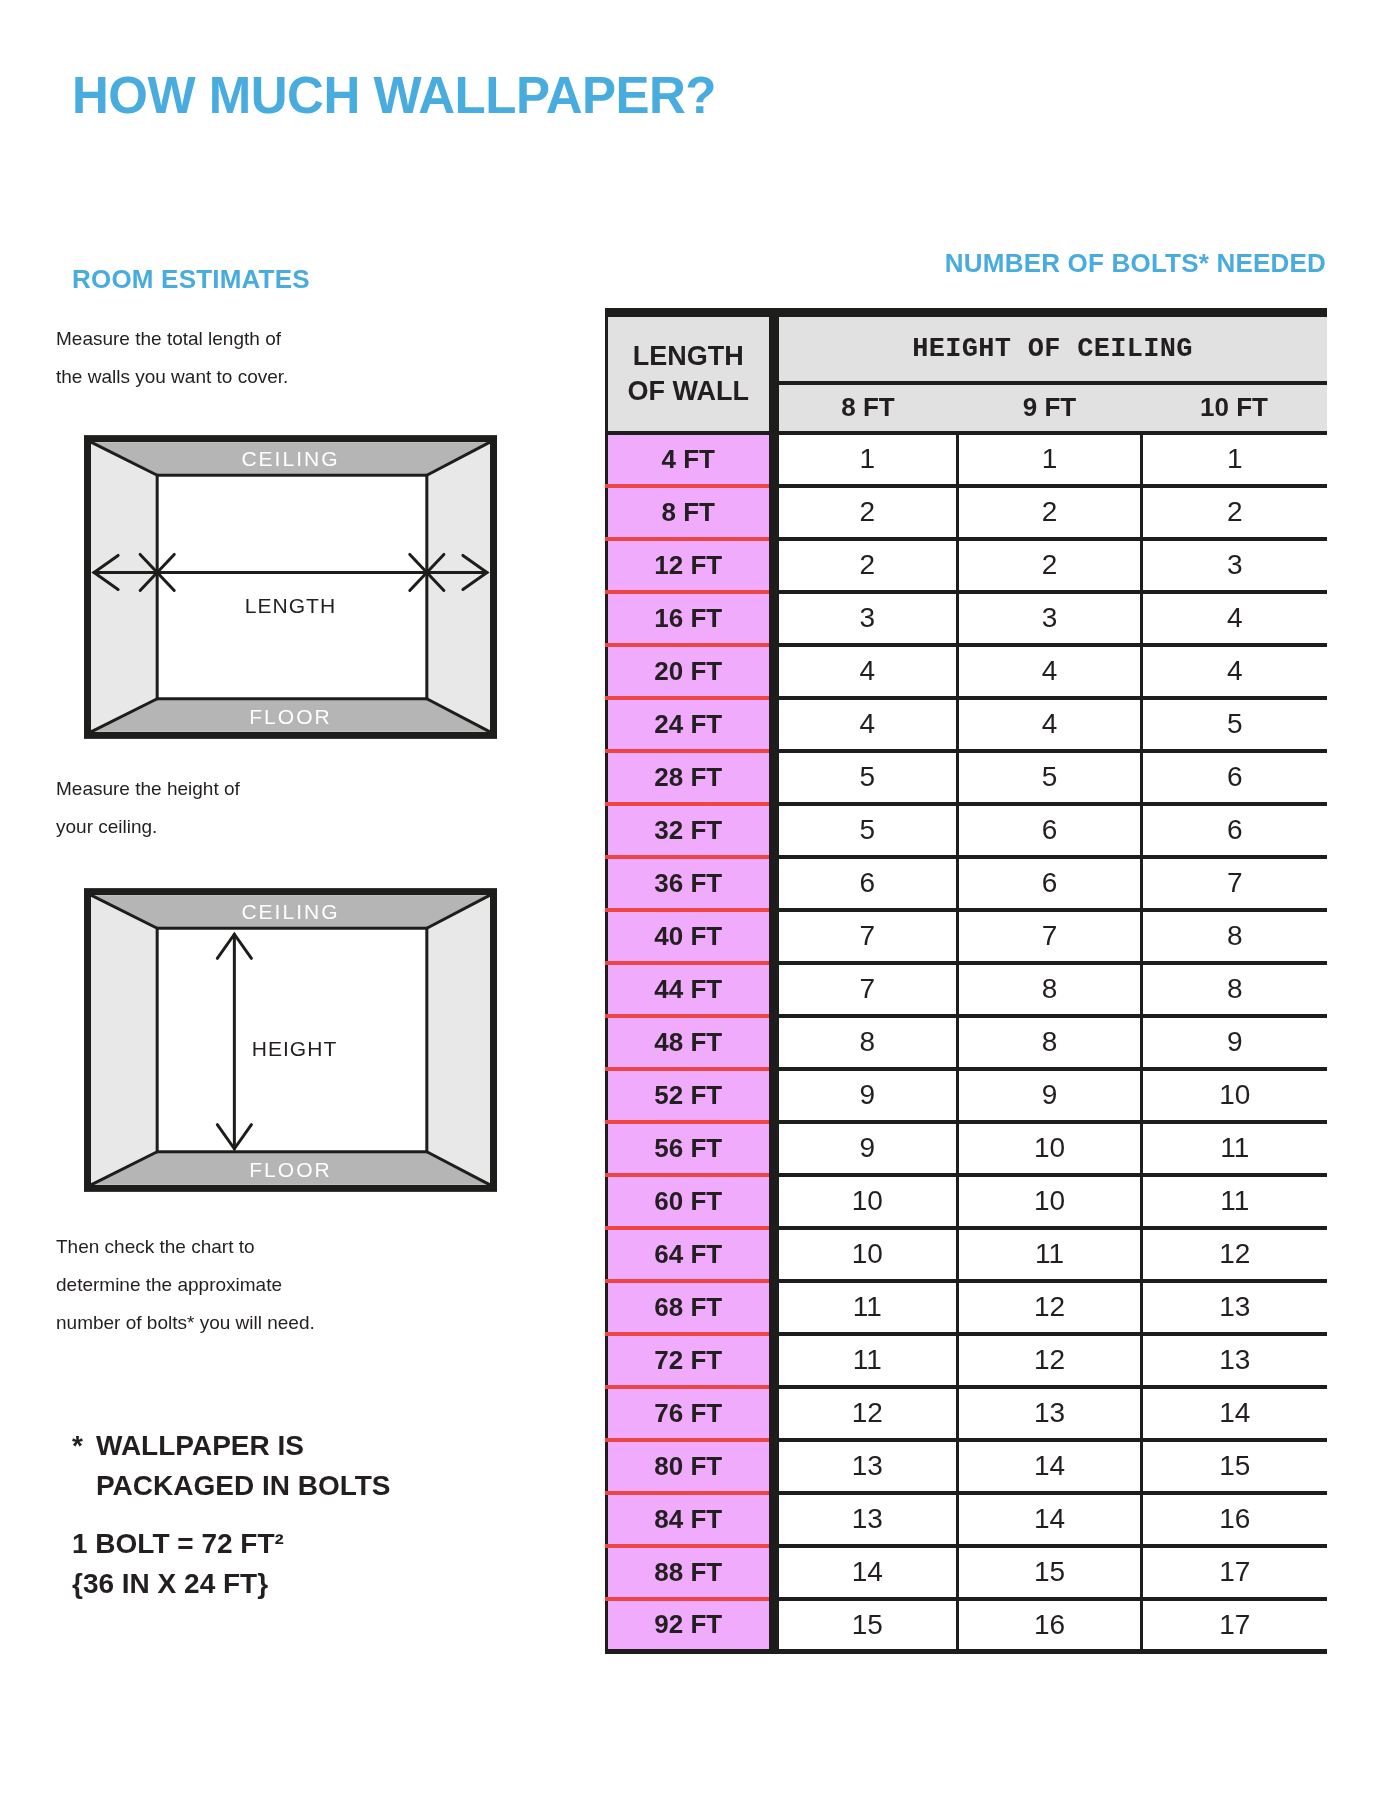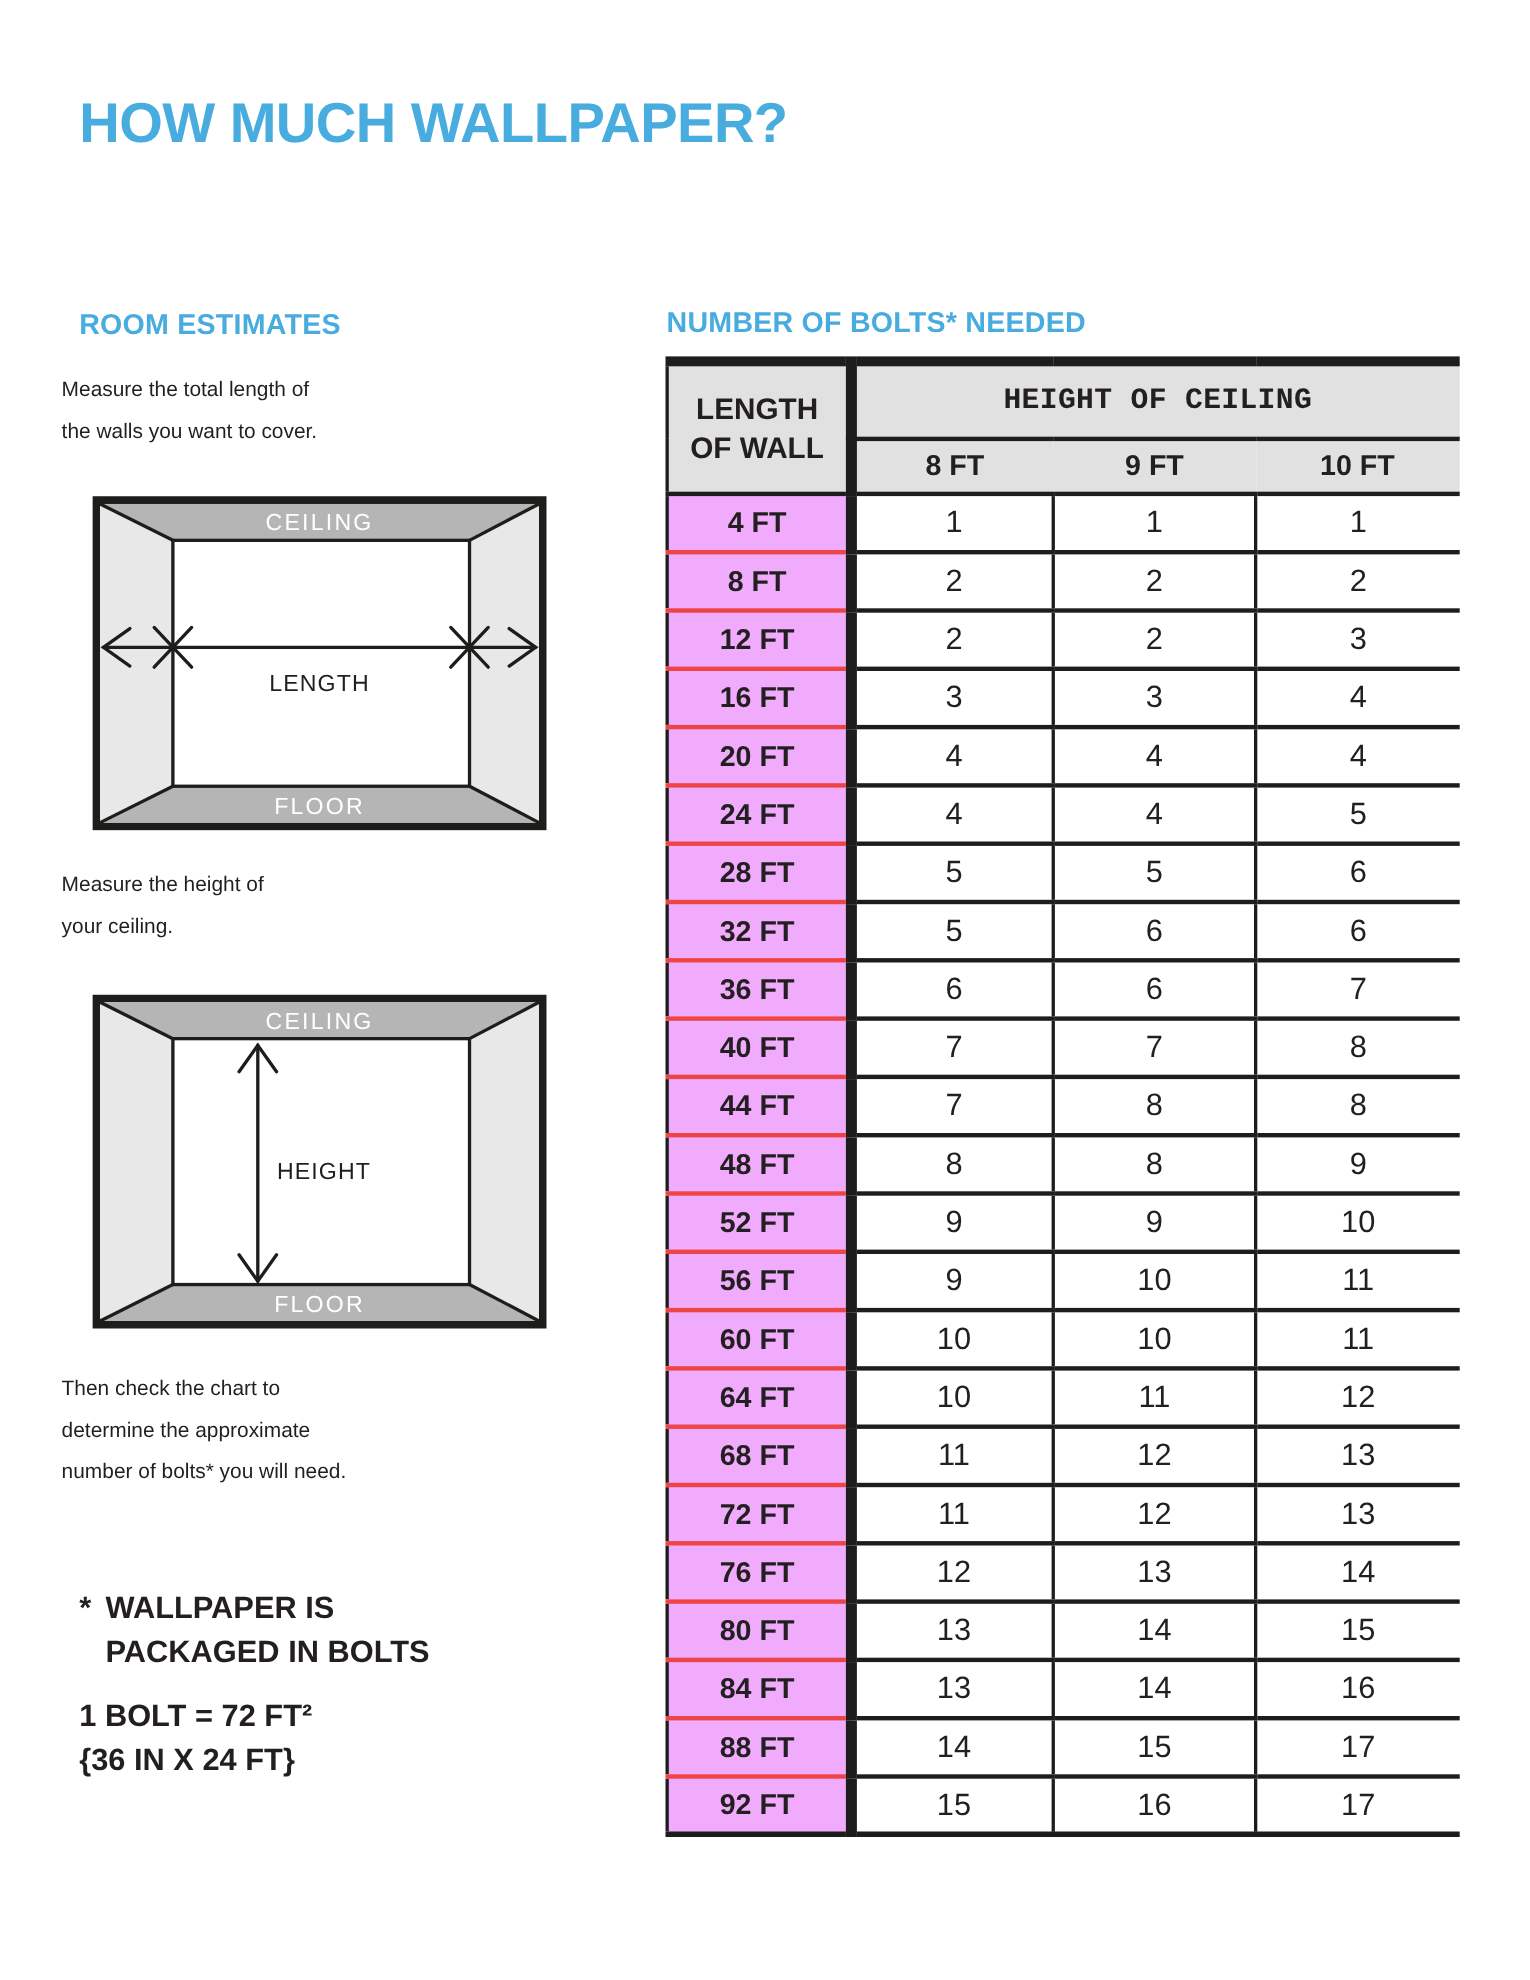--- a/index.html
+++ b/index.html
@@ -1,23 +1,23 @@
 <!DOCTYPE html>
 <html><head>
 <meta charset="utf-8">
 <style>
   * { margin:0; padding:0; box-sizing:border-box; }
   body { background:#ffffff; font-family:"Liberation Sans","DejaVu Sans",sans-serif; color:#231f20; }
-  .page { position:relative; width:1391px; height:1748px; background:#ffffff; overflow:hidden;margin-top:16px; }
+  .page { position:relative; width:1391px; height:1748px; background:#ffffff; overflow:hidden; }
 
   .title { position:absolute; left:72px; top:66px; font-size:51px; font-weight:bold; color:#49acdf; letter-spacing:-0.5px; }
 
   .section-heading { position:absolute; font-size:26px; font-weight:bold; color:#49acdf; letter-spacing:0.2px;text-align:center; }
   .room-heading { left:72px; top:264px; }
-  .table-heading { left:606px; top:262px; width:720px; text-align:left; }
+  .table-heading { left:606px; top:248px; width:720px; text-align:right; }
 
   .para { position:absolute; left:56px; font-size:19px; line-height:38px; color:#231f20; }
   .para-1 { top:320px; }
   .para-2 { top:770px; }
   .para-3 { top:1228px; }
 
   .note { position:absolute; left:72px; top:1426px; font-size:28px; font-weight:bold; line-height:40px; padding-left:24px; }
   .note .star { position:absolute; left:0; top:0; }
   .bolt-def { position:absolute; left:72px; top:1524px; font-size:28px; font-weight:bold; line-height:40px; }
 

